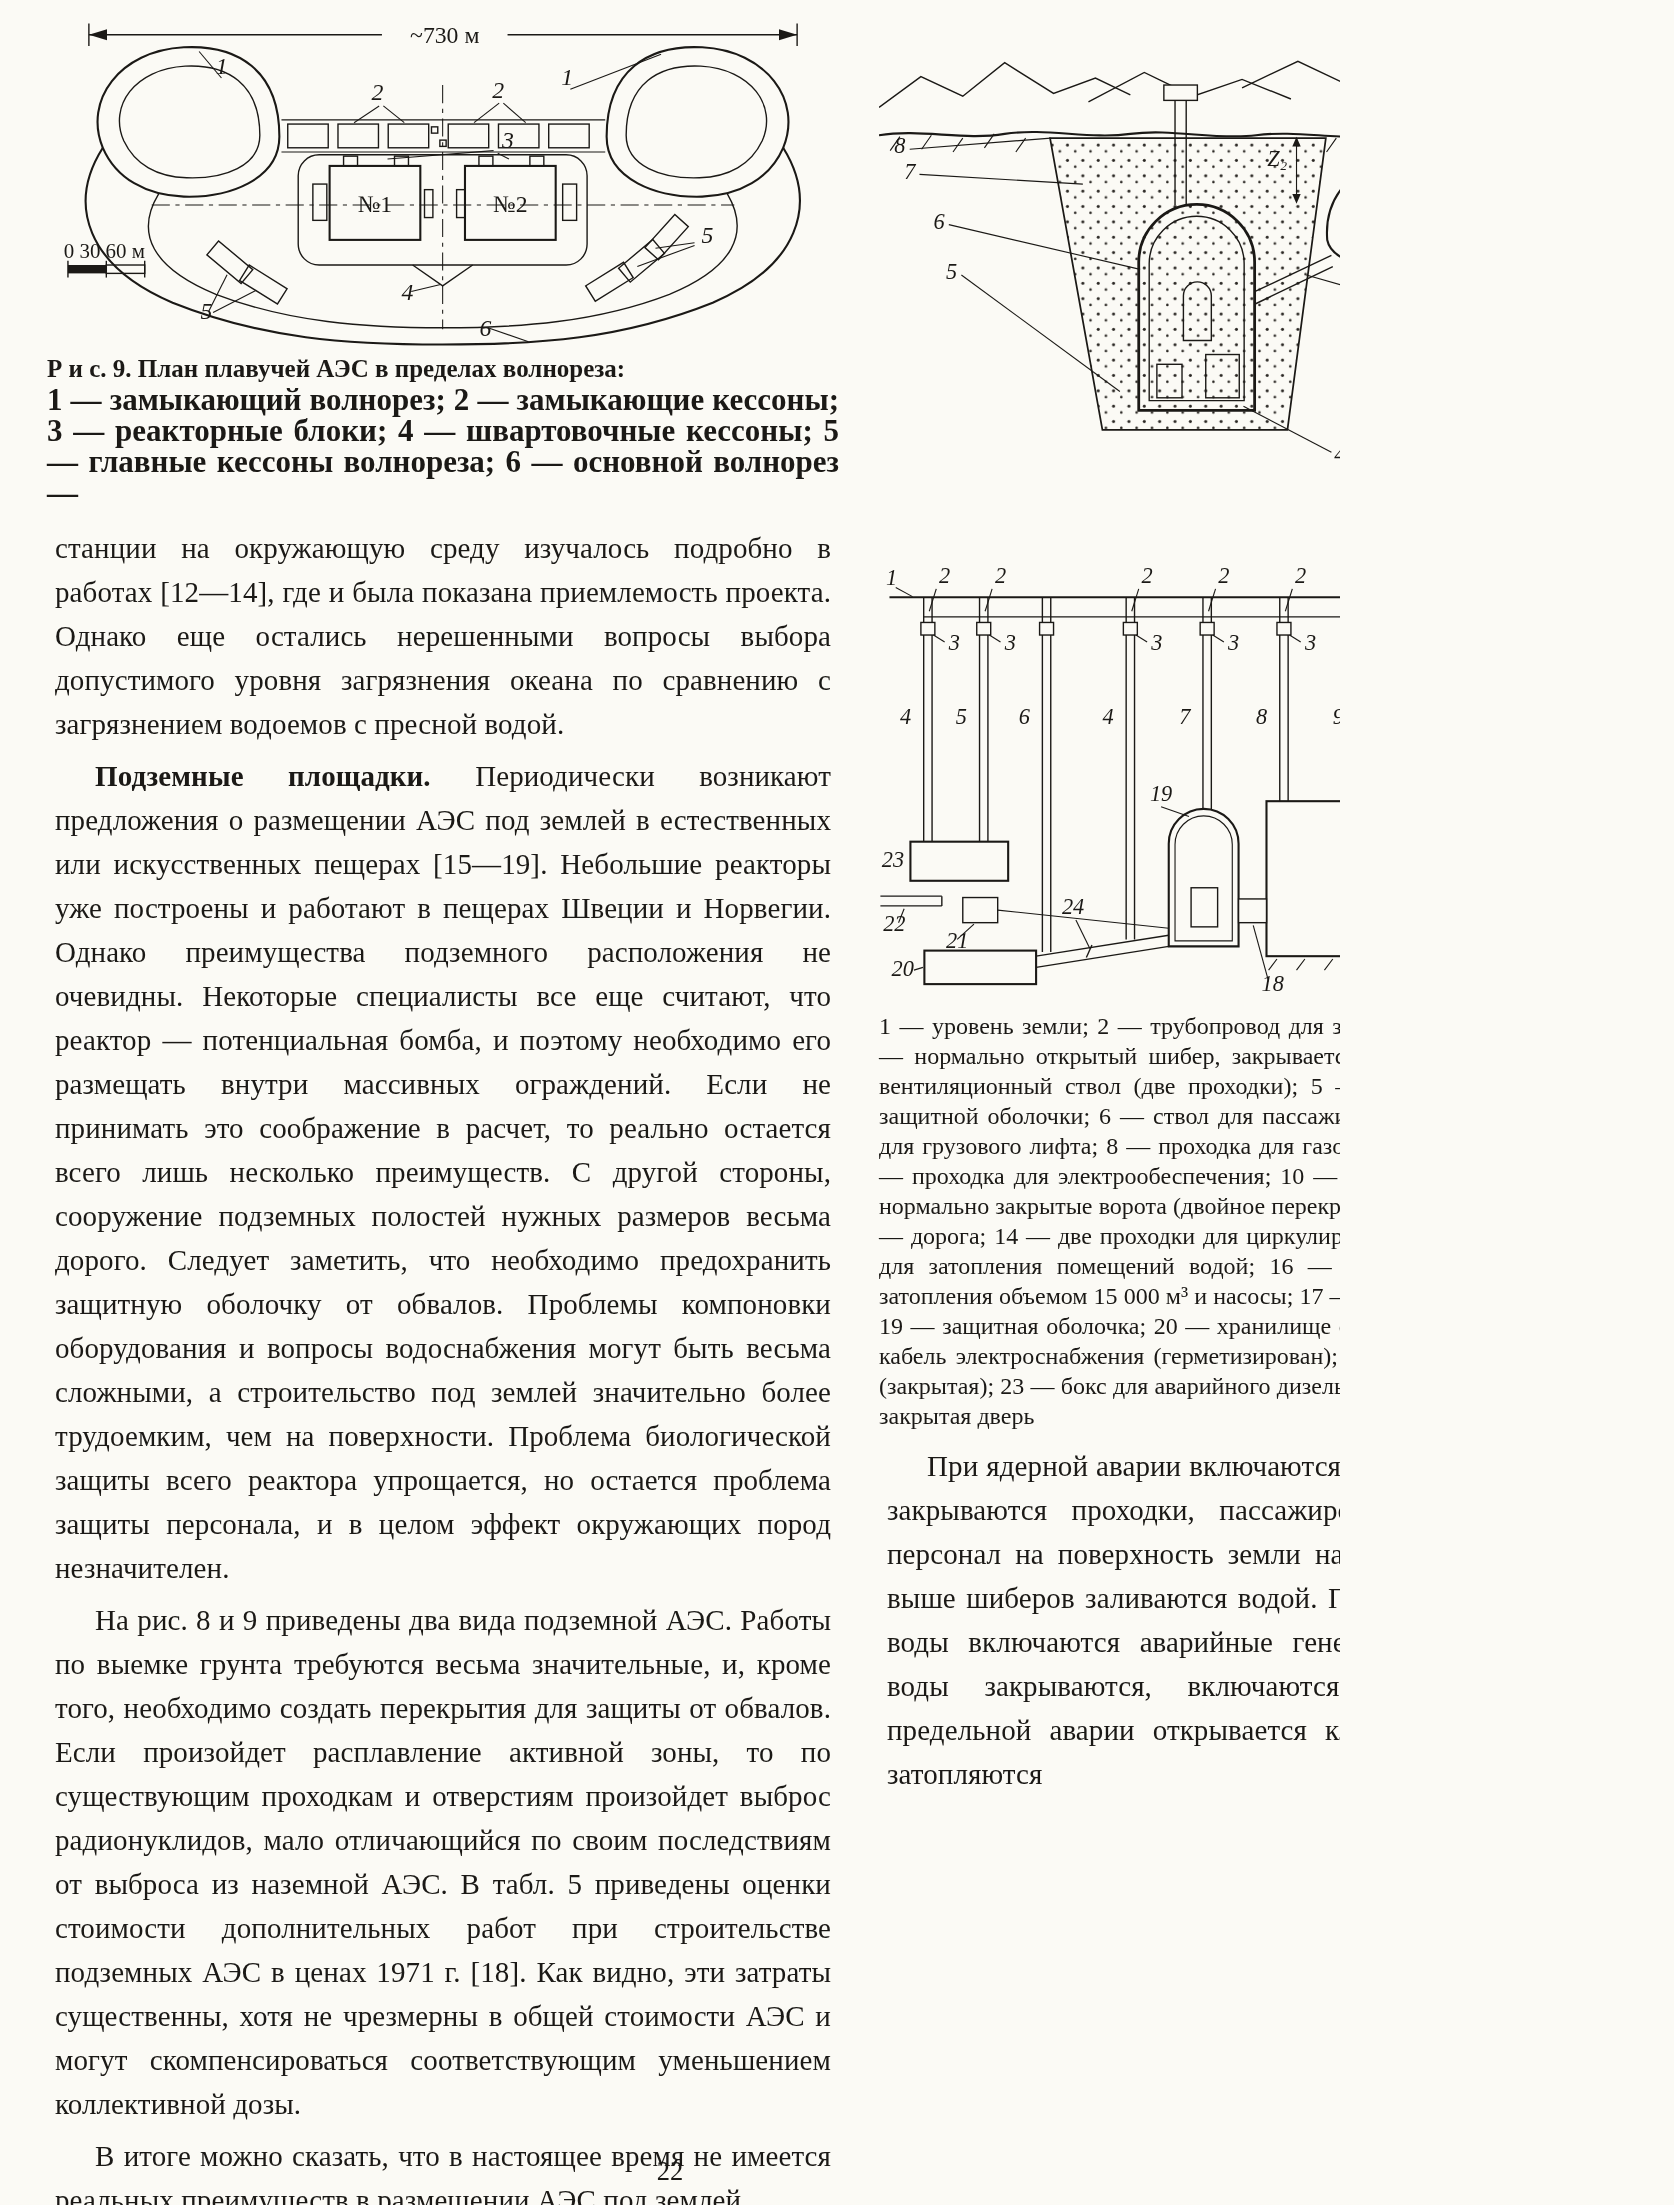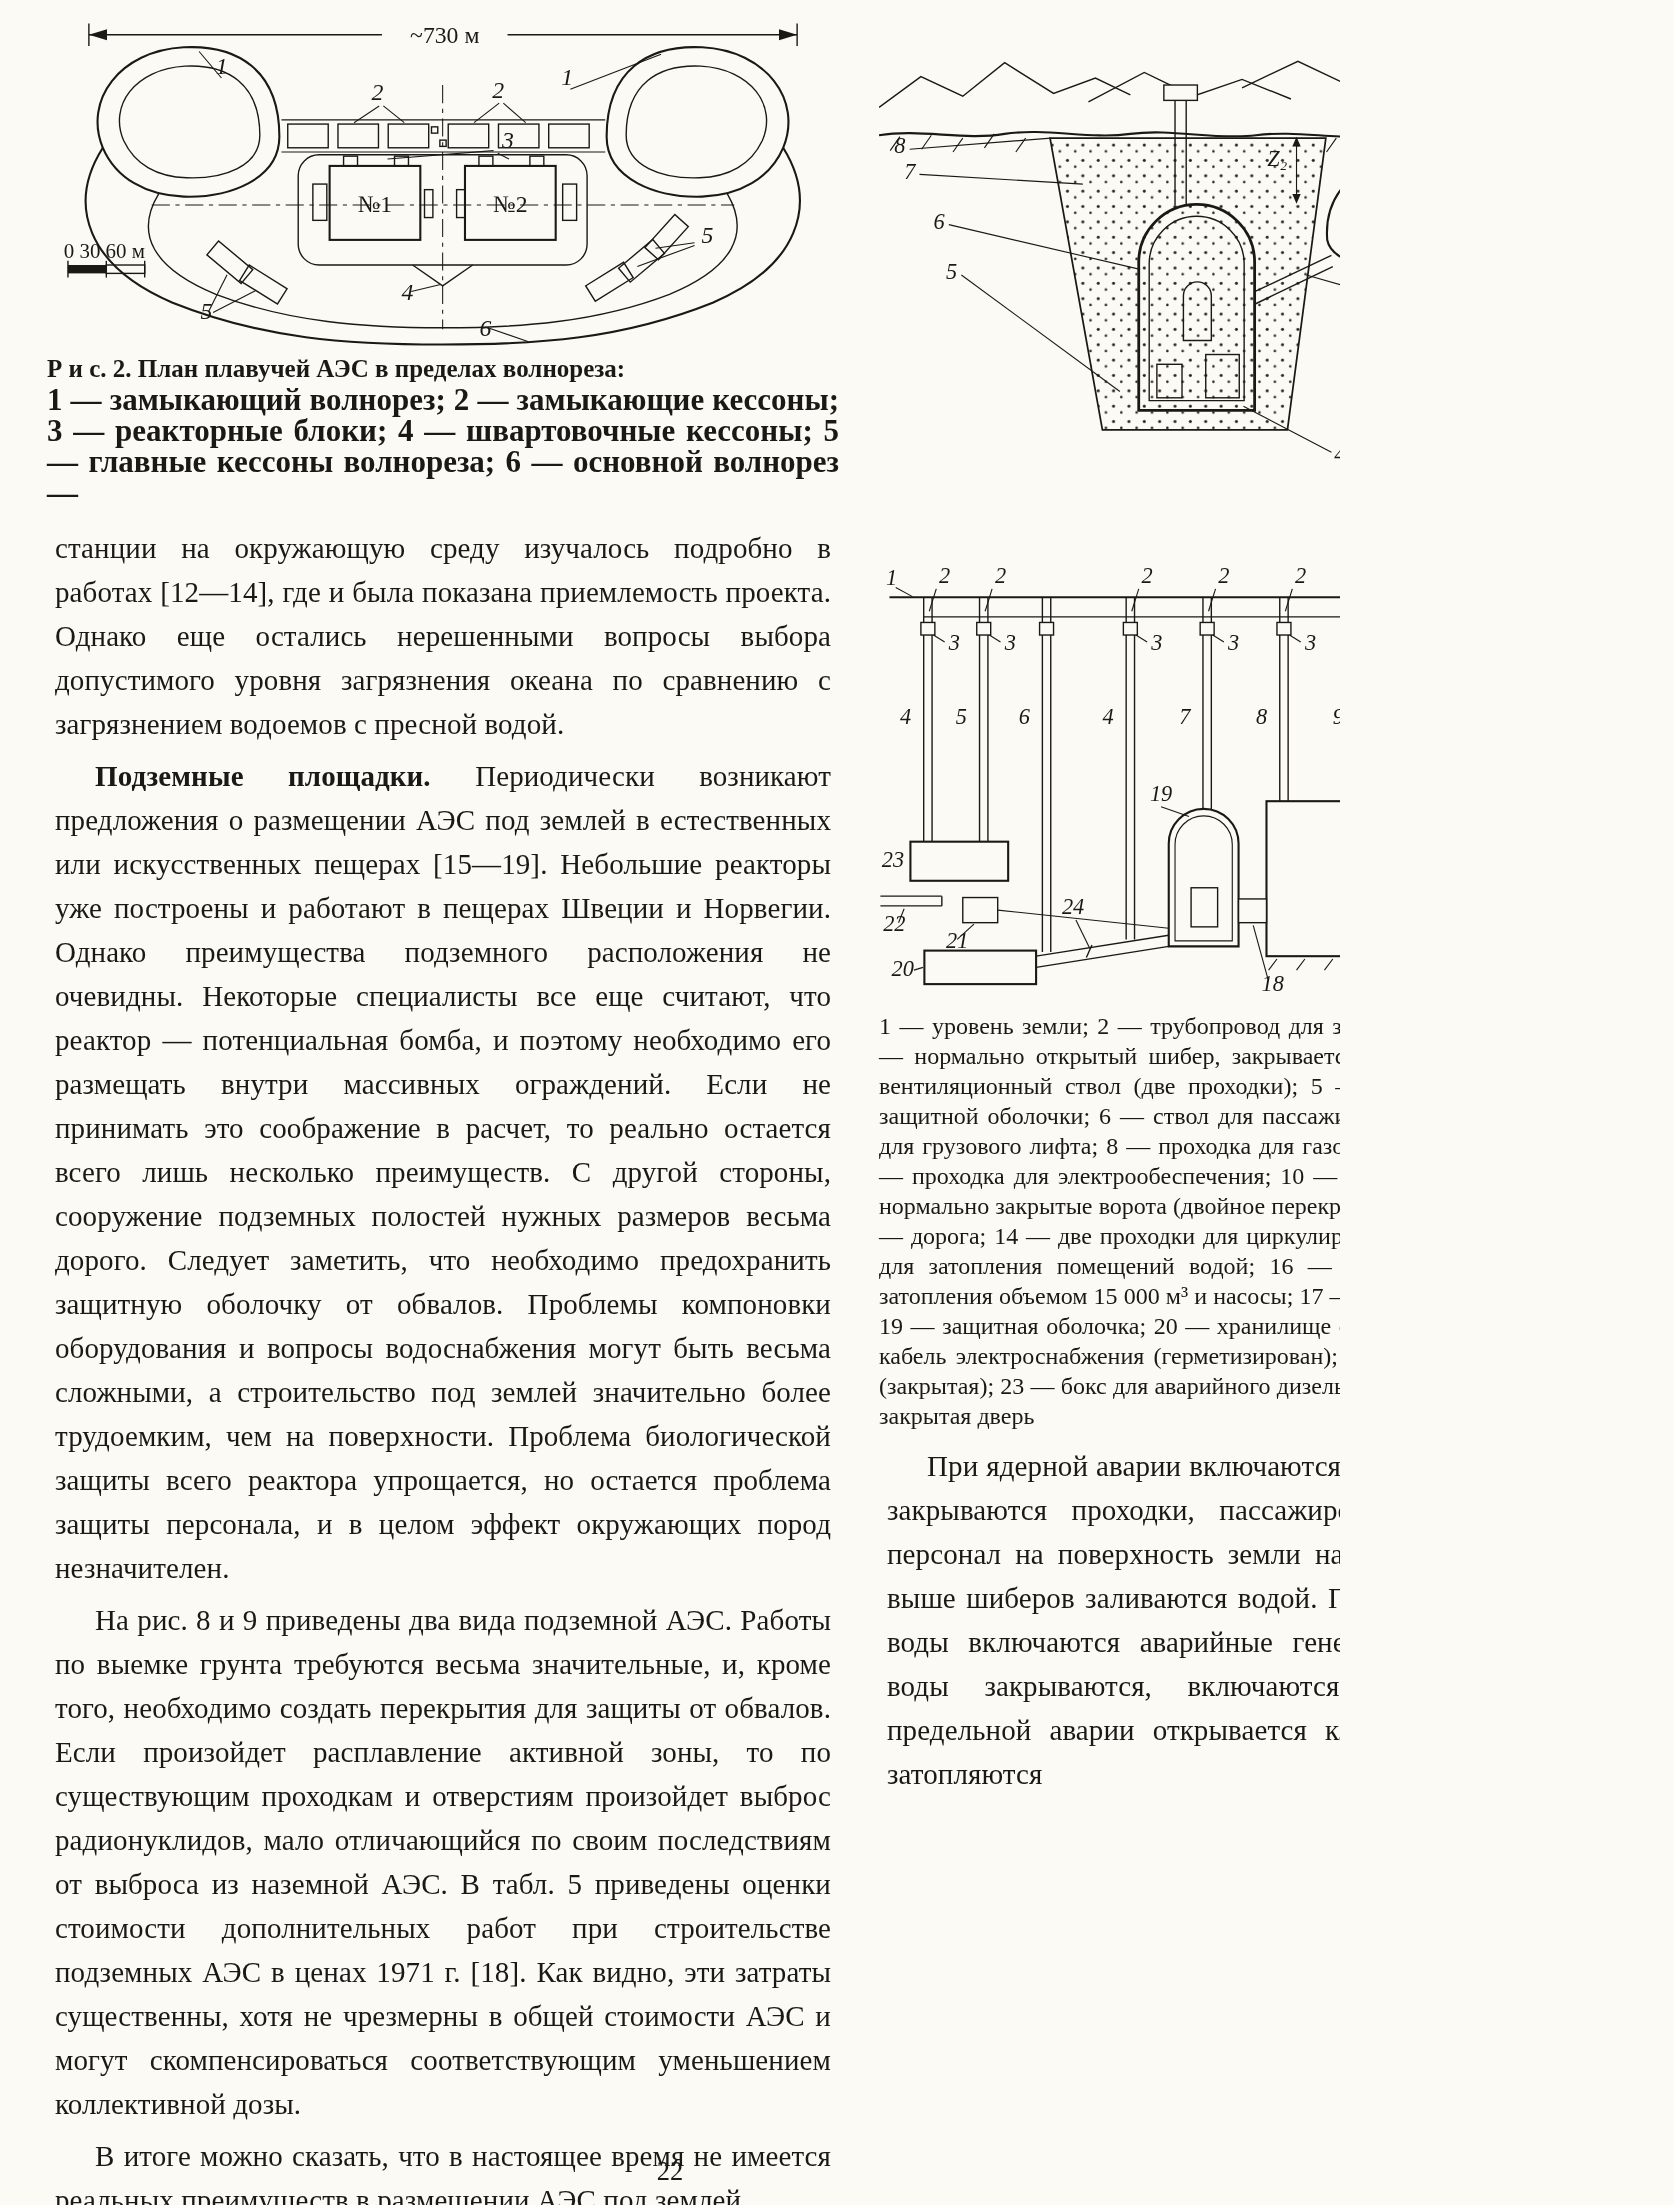--- a/index.html
+++ b/index.html
@@ -170,21 +170,21 @@
             <text class="lbl-sm" x="24" y="344">0  30  60 м</text>
             <rect class="blk" x="30" y="354" width="55" height="12"></rect>
             <rect class="ln2" x="85" y="354" width="55" height="12" fill="none"></rect>
             <line class="ln2" x1="30" y1="348" x2="30" y2="372"></line>
             <line class="ln2" x1="85" y1="348" x2="85" y2="372"></line>
             <line class="ln2" x1="140" y1="348" x2="140" y2="372"></line>
           </g>
         </svg>
 
         <figcaption class="cap">
-          <div class="cap-title">Р и с.  2.  План плавучей АЭС в пределах волнореза:</div>
+          <div class="cap-title">Р и с.  9.  План плавучей АЭС в пределах волнореза:</div>
           <div class="cap-body">1 — замыкающий волнорез;  2 — замыкающие кессоны;  3 — реакторные блоки;  4 — швартовочные кессоны;  5 — главные кессоны волнореза;  6 — основной волнорез  —</div>
         </figcaption>
       </figure>
 
       <div class="bodytext">
         <p class="noindent">станции на окружающую среду изучалось подробно в работах [12—14], где и была показана приемлемость проекта. Однако еще остались нерешенными вопросы выбора допустимого уровня загрязнения океана по сравнению с загрязнением водоемов с пресной водой.</p>
         <p><b class="lead">Подземные площадки.</b> <span>Периодически возникают предложения о размещении АЭС под землей в естественных или искусственных пещерах [15—19]. Небольшие реакторы уже построены и работают в пещерах Швеции и Норвегии. Однако преимущества подземного расположения не очевидны. Некоторые специалисты все еще считают, что реактор — потенциальная бомба, и поэтому необходимо его размещать внутри массивных ограждений. Если не принимать это соображение в расчет, то реально остается всего лишь несколько преимуществ. С другой стороны, сооружение подземных полостей нужных размеров весьма дорого. Следует заметить, что необходимо предохранить защитную оболочку от обвалов. Проблемы компоновки оборудования и вопросы водоснабжения могут быть весьма сложными, а строительство под землей значительно более трудоемким, чем на поверхности. Проблема биологической защиты всего реактора упрощается, но остается проблема защиты персонала, и в целом эффект окружающих пород незначителен.</span></p>
         <p>На рис.  8 и  9 приведены два вида подземной АЭС. Работы по выемке грунта требуются весьма значительные, и, кроме того, необходимо создать перекрытия для защиты от обвалов. Если произойдет расплавление активной зоны, то по существующим проходкам и  отверстиям произойдет выброс радионуклидов, мало отличающийся по своим последствиям от выброса из наземной АЭС. В табл. 5 приведены оценки стоимости дополнительных работ при строительстве подземных АЭС в ценах 1971 г. [18]. Как видно, эти затраты существенны, хотя не чрезмерны в общей стоимости АЭС и могут скомпенсироваться соответствующим уменьшением коллективной дозы.</p>
         <p>В итоге можно сказать, что в настоящее время не имеется реальных преимуществ в размещении АЭС под землей.</p>
       </div>

